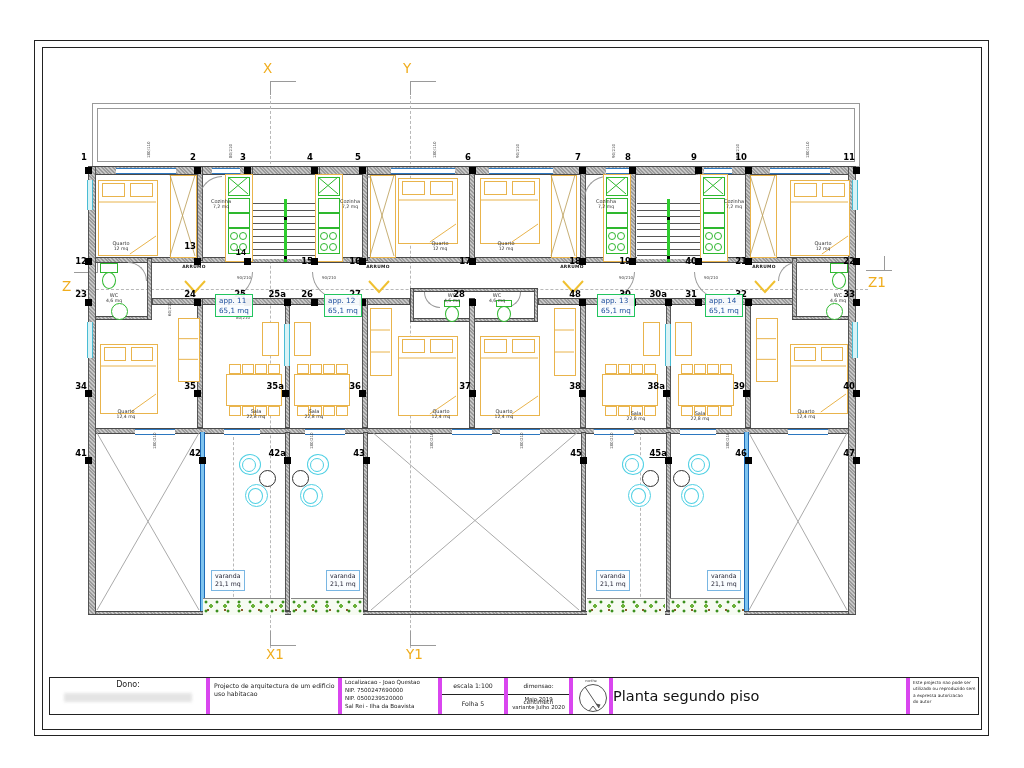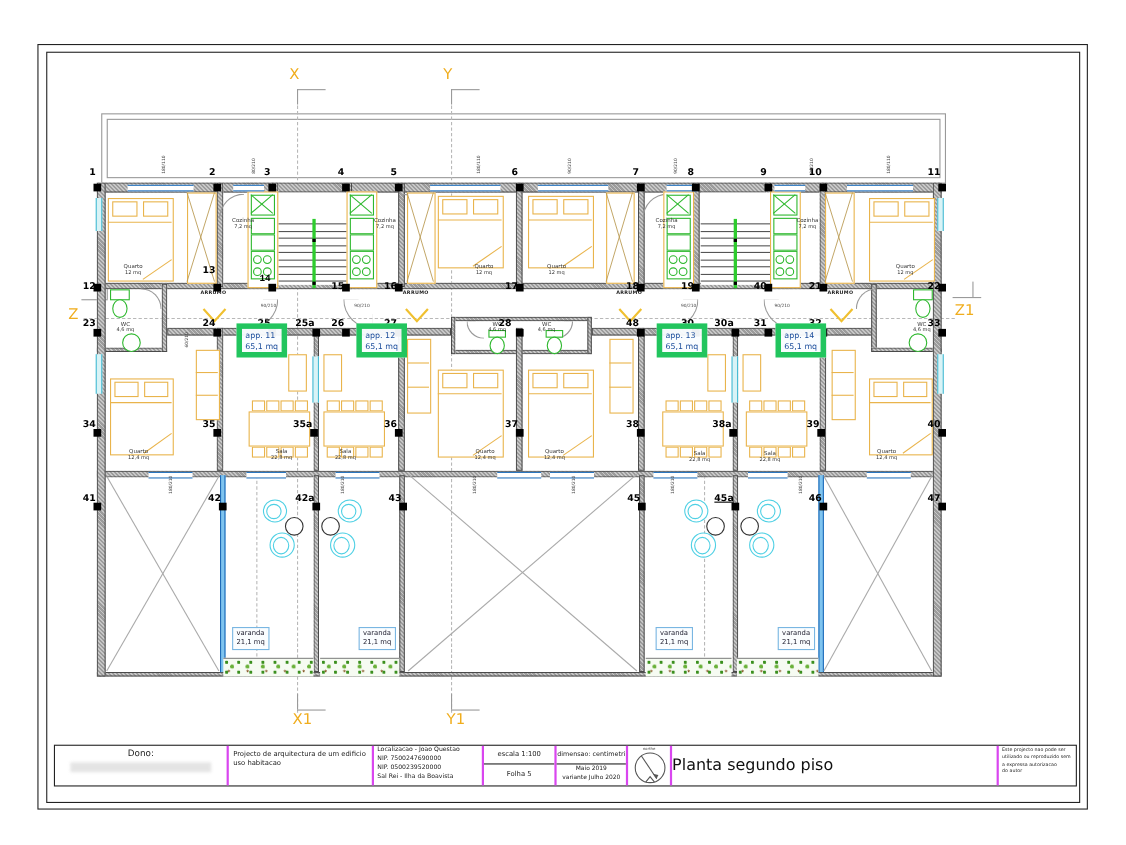--- a/index.html
+++ b/index.html
@@ -10,21 +10,21 @@
   .thinrect{position:absolute;border:1px solid #999;z-index:1;}
   .wall{position:absolute;background:#a9a9a9;box-shadow:inset 0 0 0 0.9px #4a4a4a;z-index:2;
         background-image:repeating-linear-gradient(45deg,rgba(255,255,255,.35) 0 1.2px,rgba(0,0,0,.08) 1.2px 2.6px);}
   .glass{position:absolute;background:#7fc4ef;border-left:1px solid #1e6bb8;border-right:1px solid #1e6bb8;z-index:3;}
   .win{position:absolute;height:4px;background:#fff;border-top:1.5px solid #2b77c0;border-bottom:1.5px solid #2b77c0;z-index:4;}
   .vwin{position:absolute;width:4px;background:#d9f3f6;border-left:1.2px solid #49bcd4;border-right:1.2px solid #49bcd4;z-index:4;}
   .sq{position:absolute;width:7px;height:7px;background:#000;z-index:7;}
   .gl{position:absolute;width:20px;font-size:8.5px;font-weight:bold;color:#000;text-align:right;z-index:8;line-height:1;}
   .rl{position:absolute;font-size:5px;line-height:1.2;color:#333;text-align:center;width:52px;z-index:6;}
   .rl .a{font-size:4.6px;}
-  .applab{position:absolute;border:5px solid #22c55e;background:rgba(250,253,255,.95);color:#1c4e9c;
+  .applab{position:absolute;border:1px solid #22c55e;background:rgba(250,253,255,.95);color:#1c4e9c;
           font-size:7.2px;line-height:1.35;padding:1px 3px;z-index:8;white-space:nowrap;}
   .varlab{position:absolute;border:1px solid #79b6e2;background:rgba(250,253,255,.95);color:#223;
           font-size:6.2px;line-height:1.35;padding:1px 3px;z-index:8;white-space:nowrap;}
   .arrumo{position:absolute;font-size:4.4px;font-weight:bold;color:#222;z-index:6;width:40px;text-align:center;letter-spacing:.3px;}
   .dim{position:absolute;font-size:4px;color:#444;z-index:6;white-space:nowrap;line-height:1;}
   .dim.rot{transform:rotate(-90deg);transform-origin:left top;}
   .axis{position:absolute;color:#f0ad1d;font-size:13.5px;z-index:9;line-height:1;}
   .brk{position:absolute;background:#9a9a9a;z-index:2;}
   .dashv{position:absolute;border-left:1px dashed #b8b8b8;width:0;z-index:1;}
   .dashh{position:absolute;border-top:1px dashed #b8b8b8;height:0;z-index:1;}
@@ -46,21 +46,21 @@
                        radial-gradient(circle at 5px 11px,#8a5a2a 0.8px,transparent 1.2px);
       background-size:11px 9px,14px 12px,17px 13px;border-top:1px solid #888;}
   .arc{position:absolute;z-index:2;}
   .arc.tr{border-top:1px solid #999;border-right:1px solid #999;border-top-right-radius:100%;}
   .arc.tl{border-top:1px solid #999;border-left:1px solid #999;border-top-left-radius:100%;}
   .arc.br{border-bottom:1px solid #999;border-right:1px solid #999;border-bottom-right-radius:100%;}
   .arc.bl{border-bottom:1px solid #999;border-left:1px solid #999;border-bottom-left-radius:100%;}
   #plan-svg{position:absolute;left:0;top:0;z-index:5;pointer-events:none;}
   
   #tblock{position:absolute;left:49px;top:677px;width:928px;height:36px;border:1.2px solid #222;background:#fff;z-index:10;}
-  .tcell{position:absolute;top:0;height:100%;border-left:2px solid #d946ef;box-sizing:border-box;}
+  .tcell{position:absolute;top:0;height:100%;border-left:4px solid #d946ef;box-sizing:border-box;}
   .tcell.first{border-left:none;}
   .dono{font-size:8px;color:#222;text-align:center;padding-top:2px;}
   .redact{position:absolute;background:#cfcfcf;filter:blur(1.6px);opacity:.55;}
   .pdesc{font-size:6.2px;color:#222;line-height:1.35;padding:4px 3px 0 4px;}
   .locl{font-size:5.6px;color:#222;line-height:1.42;padding:1px 0 0 3px;white-space:nowrap;}
   .half{position:absolute;left:0;width:100%;box-sizing:border-box;text-align:center;color:#222;}
   .ptitle{font-size:14.5px;color:#111;text-align:center;line-height:36px;white-space:nowrap;
           font-family:"DejaVu Sans","Liberation Sans",sans-serif;}
   .parch{font-size:7.5px;color:#222;padding:11px 0 0 5px;}
   .parch b{font-size:9.5px;font-weight:normal;}

